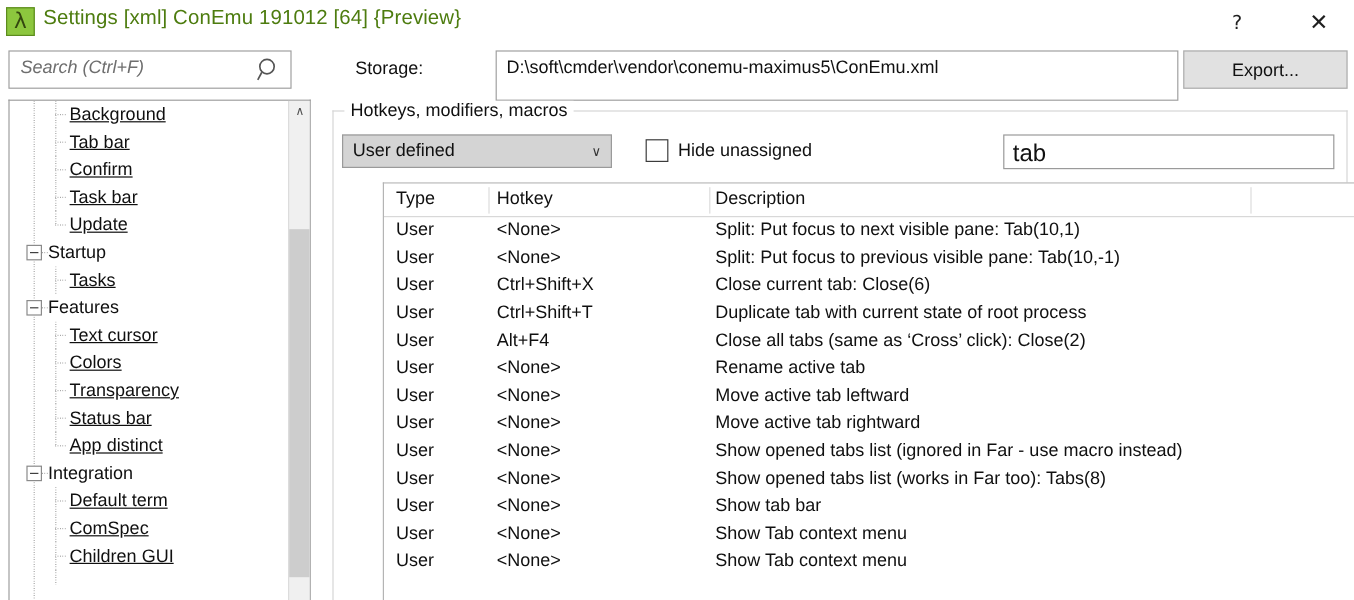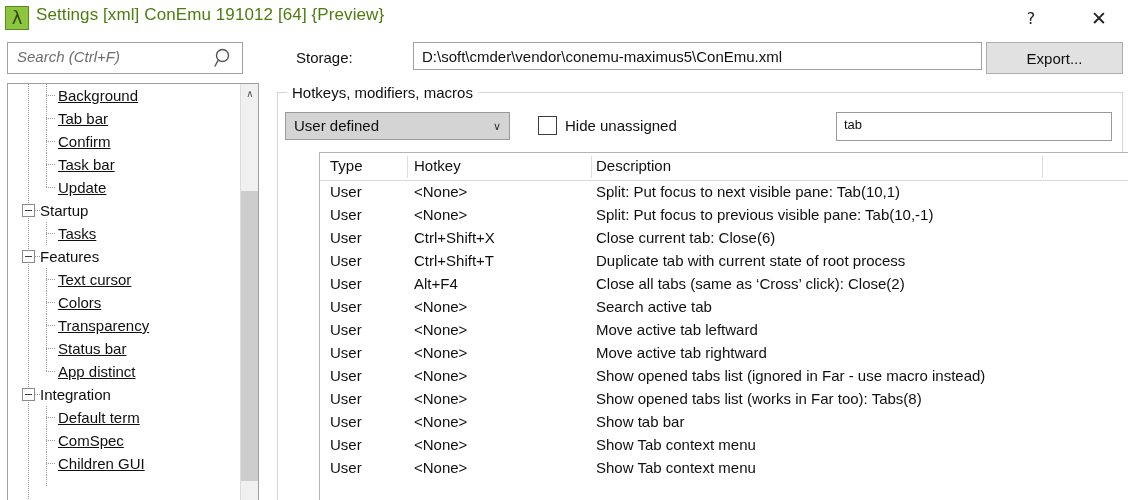--- a/index.html
+++ b/index.html
@@ -175,21 +175,21 @@
   
   .storage-label {
     position: absolute;
     left: 296px; top: 49px;
     font-size: 15px;
     color: #101010;
   }
   .storage-field {
     position: absolute;
     left: 413px; top: 42px;
-    width: 569px; height: 28px;
+    width: 569px; height: 42px;
     background: #ffffff;
     border: 1px solid #a0a0a0;
   }
   .storage-value {
     position: absolute;
     left: 8px; top: 5px;
     font-size: 15px;
     color: #101010;
     white-space: nowrap;
   }
@@ -264,21 +264,21 @@
   .filter-field {
     position: absolute;
     left: 836px; top: 112px;
     width: 276px; height: 29px;
     background: #ffffff;
     border: 1px solid #9a9a9a;
   }
   .filter-value {
     position: absolute;
     left: 7px; top: 4px;
-    font-size: 13px;
+    font-size: 20px;
     color: #101010;
   }
 
   
   .table-wrap {
     position: absolute;
     left: 279px; top: 152px;
     width: 826px; height: 348px;
     background: #ffffff;
     border: 1px solid #b4b4b4;
@@ -492,21 +492,21 @@
         <div class="cell c-desc">Duplicate tab with current state of root process</div>
       </div>
       <div class="row">
         <div class="cell c-type">User</div>
         <div class="cell c-hotkey">Alt+F4</div>
         <div class="cell c-desc">Close all tabs (same as ‘Cross’ click): Close(2)</div>
       </div>
       <div class="row">
         <div class="cell c-type">User</div>
         <div class="cell c-hotkey">&lt;None&gt;</div>
-        <div class="cell c-desc">Search active tab</div>
+        <div class="cell c-desc">Rename active tab</div>
       </div>
       <div class="row">
         <div class="cell c-type">User</div>
         <div class="cell c-hotkey">&lt;None&gt;</div>
         <div class="cell c-desc">Move active tab leftward</div>
       </div>
       <div class="row">
         <div class="cell c-type">User</div>
         <div class="cell c-hotkey">&lt;None&gt;</div>
         <div class="cell c-desc">Move active tab rightward</div>

